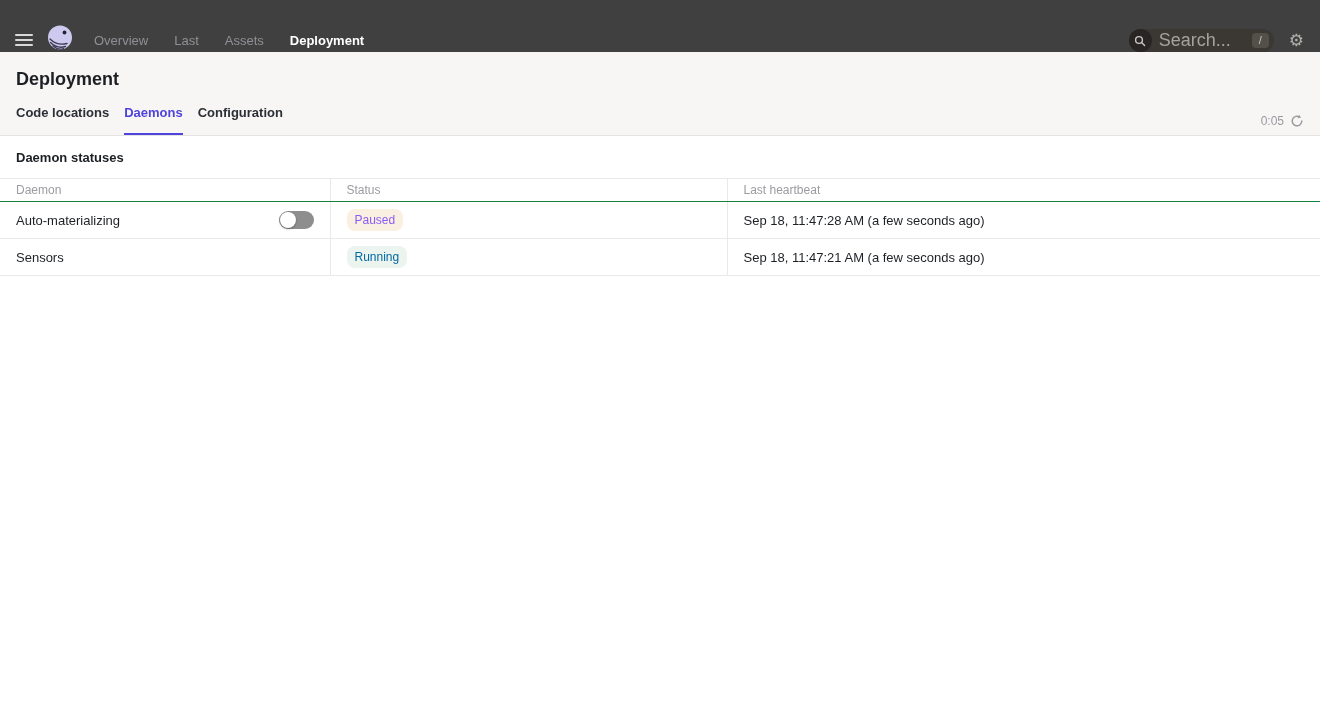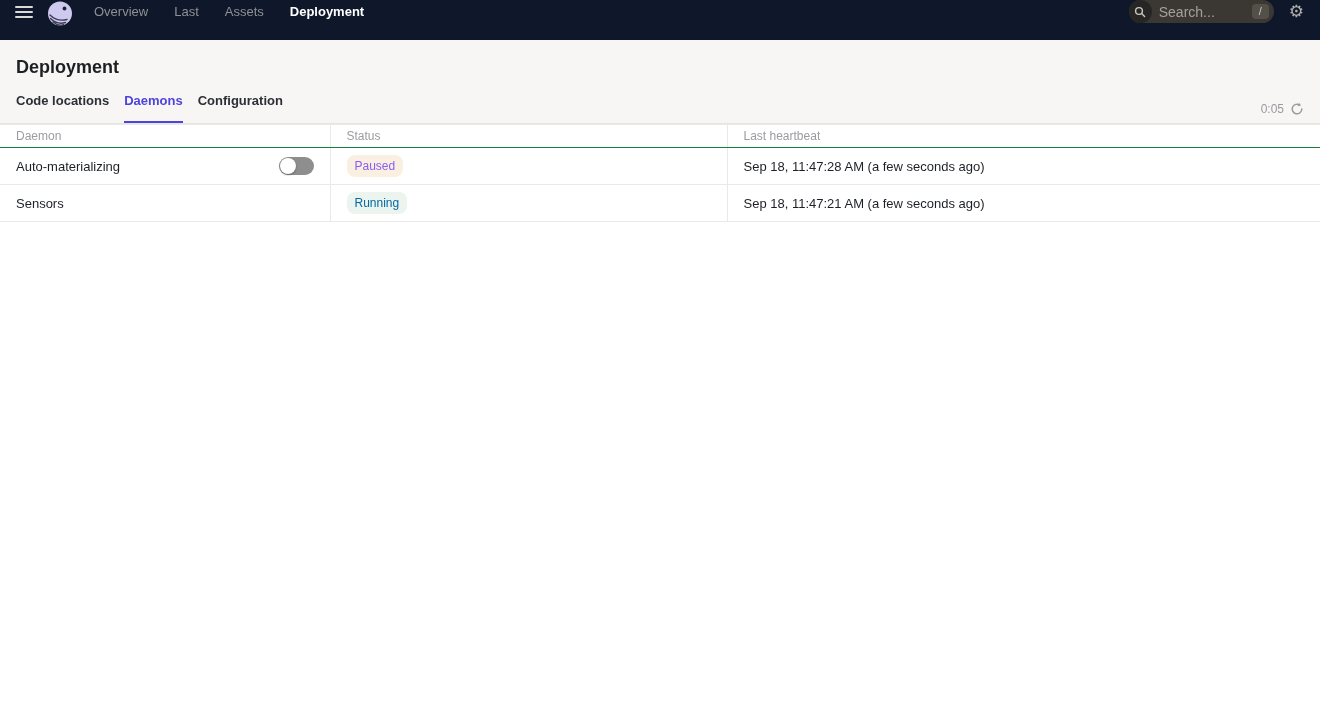--- a/index.html
+++ b/index.html
@@ -6,24 +6,24 @@
   html, body { width: 1320px; height: 702px; }
   body {
     font-family: "Liberation Sans", sans-serif;
     background: #ffffff;
     color: #1d2025;
     overflow: hidden;
   }
 
   
   .topbar {
-    height: 40px;
-    background: #0f172a;
+    height: 52px;
+    background: #404040;
     display: flex;
-    align-items: flex-start;
+    align-items: flex-end;
     padding: 0 16px 0 12px;
   }
   .hamburger {
     width: 24px; height: 24px;
     display: flex; flex-direction: column; justify-content: center; gap: 3px;
     cursor: pointer; background: none; border: none; padding: 0 3px;
   }
   .hamburger span { display: block; height: 2px; border-radius: 1px; background: #d9d9d9; }
   .logo-wrap { margin: 0 14px 0 10px; display: flex; align-items: center; }
   .nav { display: flex; gap: 14px; align-items: center; }
@@ -41,21 +41,21 @@
     display: flex; align-items: center;
     cursor: text;
   }
   .search-icon-circle {
     width: 23px; height: 23px; border-radius: 50%;
     background: #282624; flex: 0 0 auto;
     display: flex; align-items: center; justify-content: center;
   }
   .search-input {
     background: transparent; border: none; outline: none;
-    color: #cac7c2; font-size: 14px; width: 84px; margin-left: 7px;
+    color: #cac7c2; font-size: 18px; width: 84px; margin-left: 7px;
     font-family: "Liberation Sans", sans-serif;
   }
   .search-input::placeholder { color: #a5a19c; }
   .slash-key {
     margin-left: auto; margin-right: 5px;
     background: #534f49; color: #c9c5bf;
     border-radius: 4px; font-size: 11px; line-height: 15px;
     padding: 0 7px; height: 15px;
   }
   .gear-btn {
@@ -179,20 +179,21 @@
         <svg width="14" height="14" viewBox="0 0 14 14">
           <path d="M11.8 7 A 4.8 4.8 0 1 1 9.9 3.2" fill="none" stroke="#9a9aa0" stroke-width="1.5" stroke-linecap="round"></path>
           <path d="M9.4 0.8 L 10.3 3.6 L 7.4 4.2 Z" fill="#9a9aa0"></path>
         </svg>
       </button>
     </div>
   </div>
 </div>
 
 <main>
+  <h2 class="section-title">Daemon statuses</h2>
 
   <table class="daemon-table">
     <colgroup>
         <col class="c1">
         <col class="c2">
         <col class="c3">
       </colgroup>
     <thead>
       <tr>
         <th>Daemon</th>

